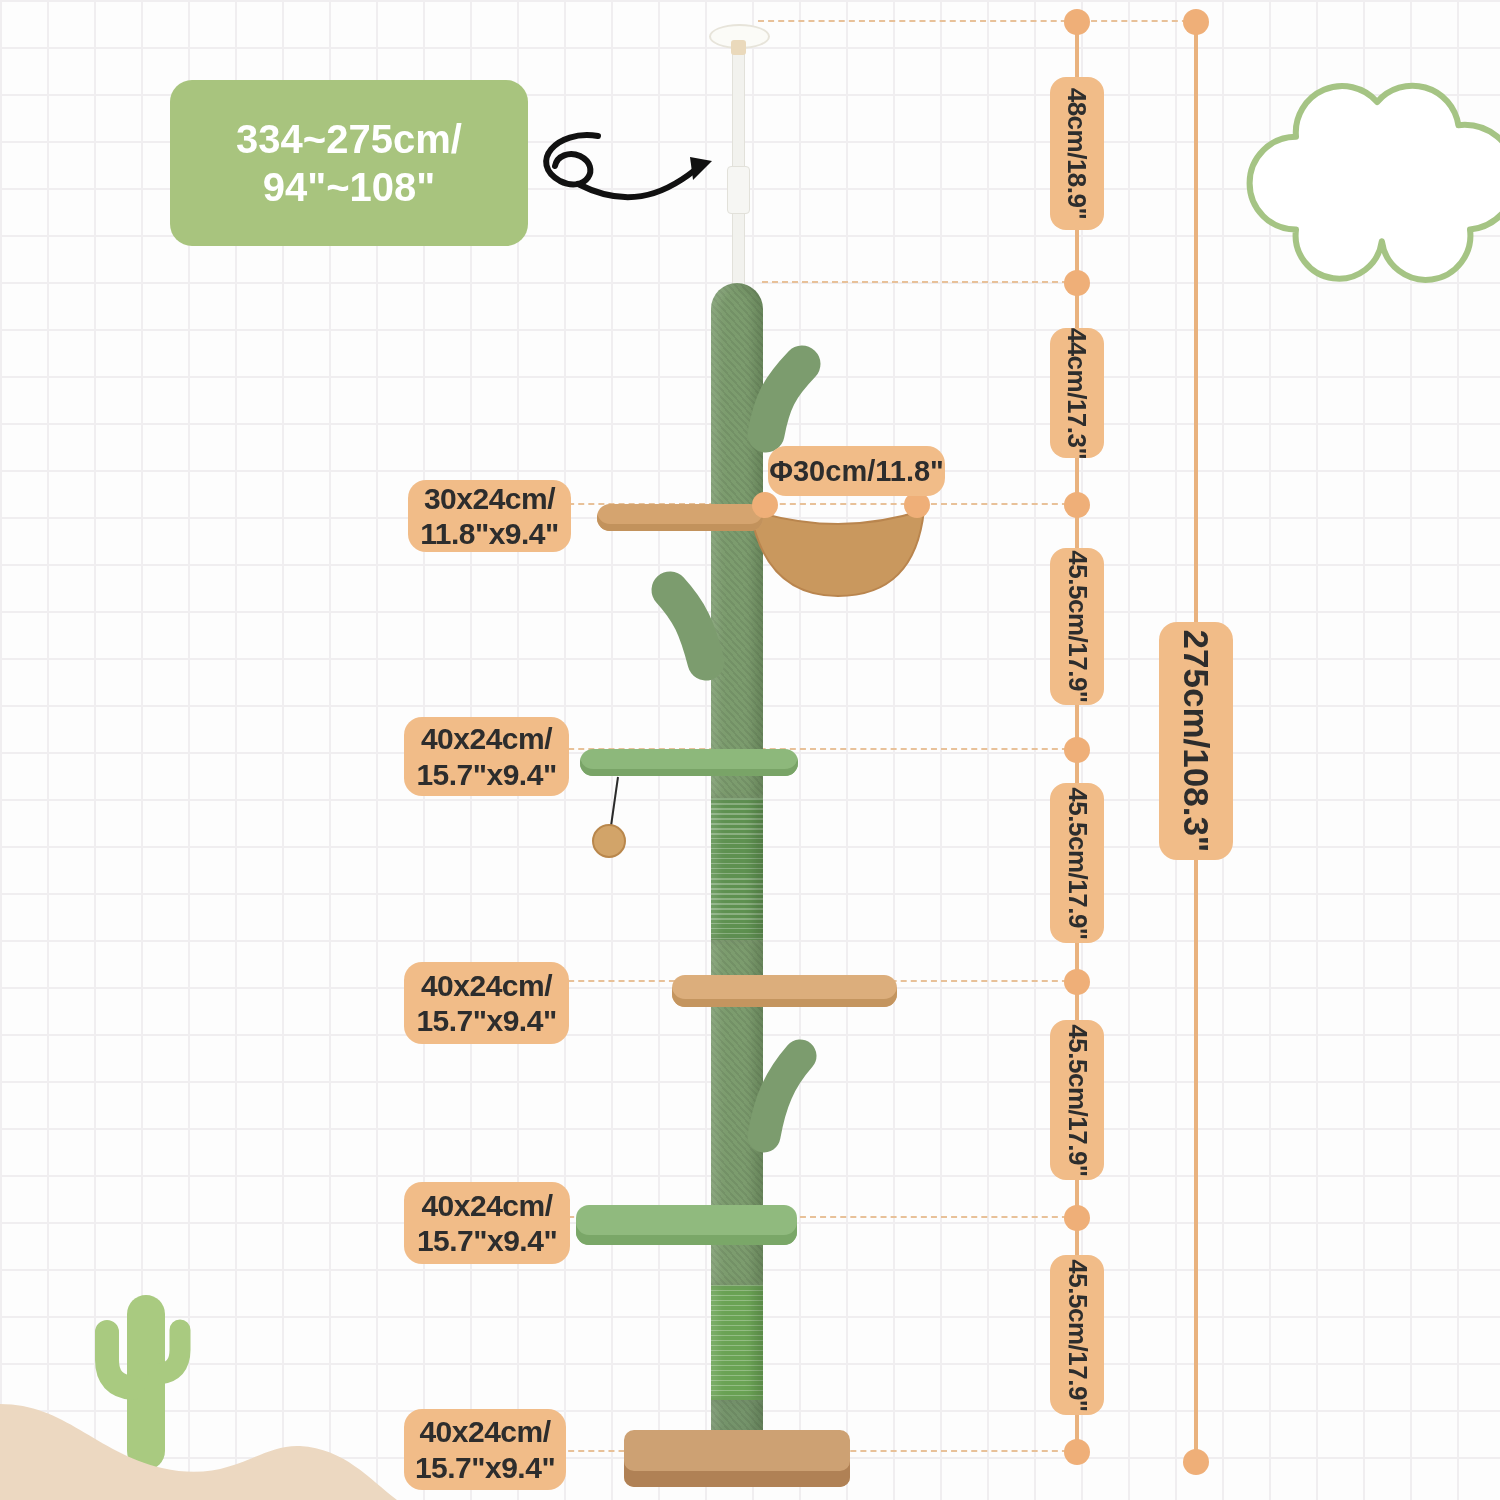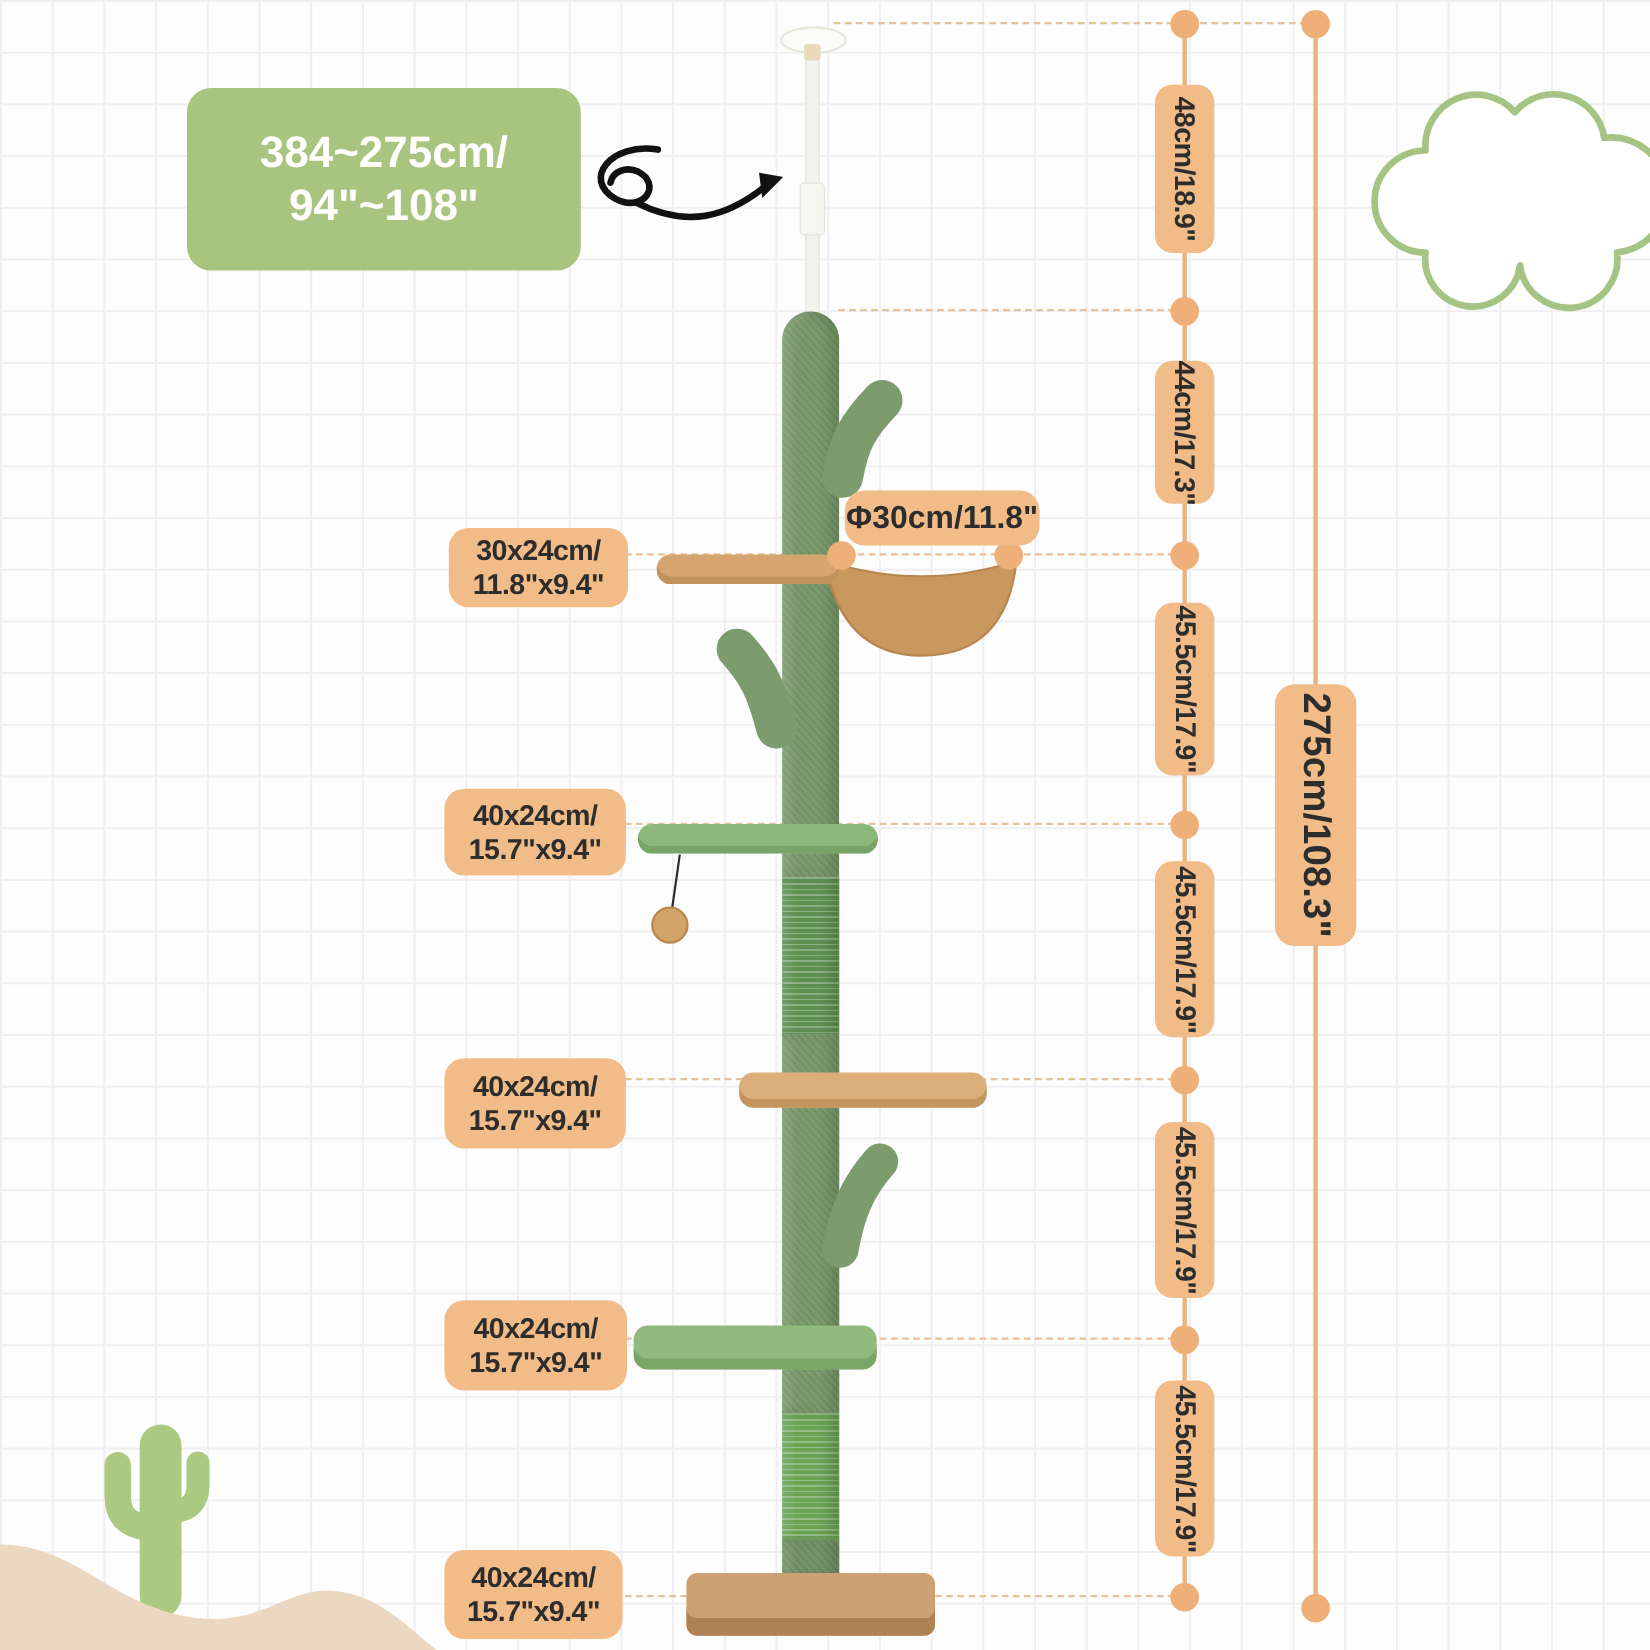--- a/index.html
+++ b/index.html
@@ -24,21 +24,21 @@
   .vpill span{transform:rotate(90deg);white-space:nowrap;font-weight:700;font-size:26px;color:#2d2d2d;letter-spacing:-0.5px;}
   .vpill-big{position:absolute;left:1159px;width:74px;background:#f1bc88;border-radius:18px;
     display:flex;align-items:center;justify-content:center;z-index:5;}
   .vpill-big span{transform:rotate(90deg);white-space:nowrap;font-weight:700;font-size:35px;color:#2d2d2d;}
   
   .pill{
     position:absolute;background:#f1bc88;border-radius:18px;z-index:6;
     display:flex;flex-direction:column;align-items:center;justify-content:center;
     font-weight:700;color:#2d2d2d;text-align:center;line-height:1.18;
   }
-  .pill.two{font-size:26px;letter-spacing:-0.5px;}
+  .pill.two{font-size:30px;letter-spacing:-0.5px;}
   .pill.one{font-size:29px;}
   
   .info{
     position:absolute;left:170px;top:80px;width:358px;height:166px;background:#a8c47e;
     border-radius:22px;z-index:6;display:flex;flex-direction:column;align-items:center;justify-content:center;
     text-align:center;line-height:1.2;
   }
   .info .t{color:#2c5a1c;font-weight:700;font-size:31px;margin-bottom:4px;}
   .info .v{color:#ffffff;font-weight:700;font-size:40px;}
   
@@ -108,21 +108,21 @@
   <div class="plat" style="left:597px;top:504px;width:166px;height:27px;background:#d5a46f;box-shadow:inset 0 -7px 0 #c2925c;"></div>
   <div class="plat" style="left:580px;top:749px;width:218px;height:27px;background:#8db87b;box-shadow:inset 0 -7px 0 #79a467;"></div>
   <div class="plat" style="left:672px;top:975px;width:225px;height:32px;background:#dcae7c;box-shadow:inset 0 -8px 0 #c4955f;"></div>
   <div class="plat" style="left:576px;top:1205px;width:221px;height:40px;background:#90ba7e;box-shadow:inset 0 -10px 0 #7aa768;"></div>
   <div class="plat" style="left:624px;top:1430px;width:226px;height:57px;background:#cda173;box-shadow:inset 0 -16px 0 #b08155;border-radius:10px;"></div>
 
   <div class="dot" style="left:752px;top:492px;"></div>
   <div class="dot" style="left:904px;top:492px;"></div>
 
   <div class="info">
-    <div class="v">384~275cm/</div>
+    <div class="v">334~275cm/</div>
     <div class="v">94"~108"</div>
   </div>
 
   <svg class="svgfront" width="1500" height="1500" viewBox="0 0 1500 1500">
     <g>
       <path d="M 598 136 C 556 129 528 163 560 181 C 586 194 602 167 580 156 C 569 151 557 156 555 166" stroke="#111111" stroke-width="6" stroke-linecap="round" fill="none"></path>
       <path d="M 578 184 C 625 208 661 197 695 170" stroke="#111111" stroke-width="6" stroke-linecap="round" fill="none"></path>
       <polygon points="712,161 690,157 693,180" fill="#111111"></polygon>
     </g>
   </svg>

